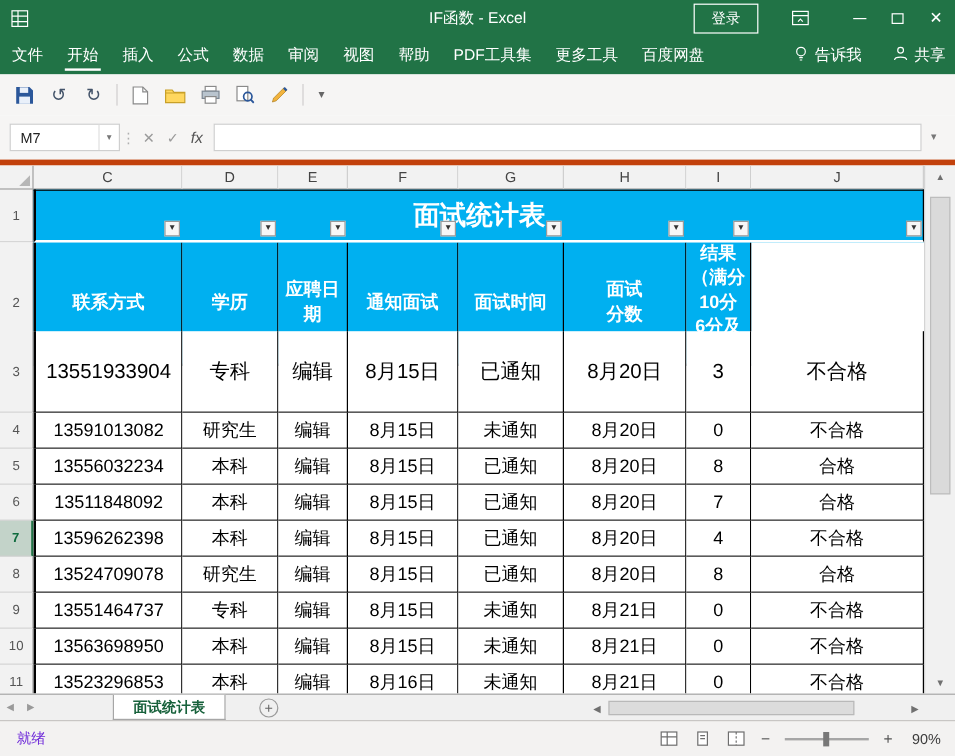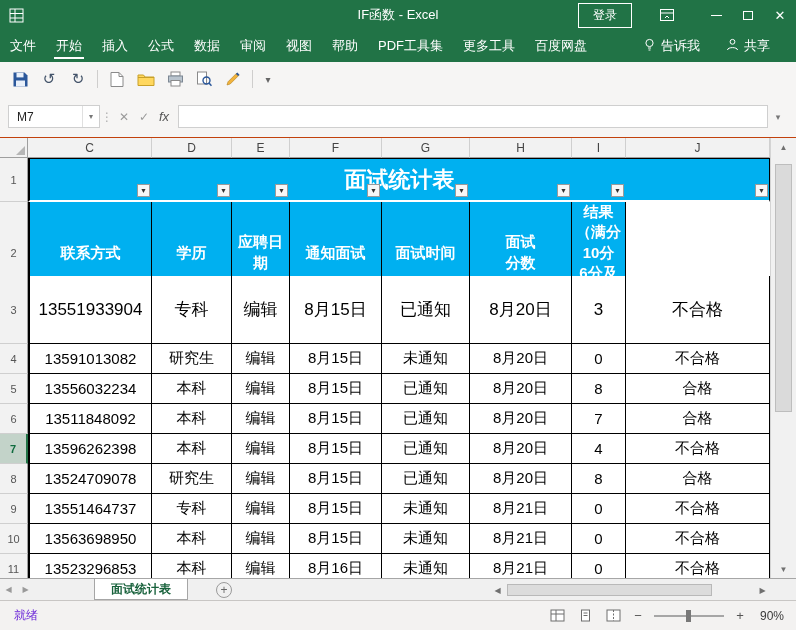--- a/index.html
+++ b/index.html
@@ -14,31 +14,31 @@
   .login-btn { border:1px solid #fff; color:#fff; font-size:12px; padding:3px 14px; margin-right:20px; cursor:default; }
   .ribbonopt { width:30px; height:100%; display:flex; align-items:center; justify-content:center; margin-right:18px; }
   .wbtn { width:32px; height:100%; display:flex; align-items:center; justify-content:center; font-size:13px; color:#fff; }
   .minline { width:11px; height:1px; background:#fff; }
   .maxbox { width:10px; height:9px; border:1px solid #fff; }
 
   
   .ribbontabs { height:32px; background:#217346; display:flex; align-items:stretch; color:#fff; }
   .rtab { padding:0 10px; display:flex; align-items:center; font-size:13px; position:relative; white-space:nowrap; }
   .rtab.active::after { content:""; position:absolute; left:8px; right:8px; bottom:3px; height:2px; background:#fff; }
-  .rt-right { margin-left:auto; display:flex; align-items:center; padding-right:26px; gap:26px; }
+  .rt-right { margin-left:auto; display:flex; align-items:center; padding-right:8px; gap:26px; }
   .rt-item { display:flex; align-items:center; gap:5px; font-size:13px; }
 
   
   .toolbar { height:34px; background:#F6F5F4; display:flex; align-items:center; padding-left:10px; gap:9px; }
   .ticon { width:20px; height:20px; display:flex; align-items:center; justify-content:center; font-size:15px; color:#44546A; }
   .tsep { width:1px; height:18px; background:#CFCECD; }
   .ticon.small { font-size:10px; color:#666; width:12px; }
 
   
-  .formularow { height:42px; background:#F6F5F4; display:flex; align-items:center; padding:0 8px; border-bottom:1px solid #c2410c; }
+  .formularow { height:42px; background:#F6F5F4; display:flex; align-items:center; padding:0 8px; border-bottom:5px solid #c2410c; }
   .namebox { width:92px; height:23px; background:#fff; border:1px solid #CFCFCF; display:flex; align-items:center; }
   .namebox .nval { flex:1; padding-left:8px; font-size:12px; color:#222; }
   .namebox .ndrop { width:17px; height:100%; border-left:1px solid #E0E0E0; display:flex; align-items:center; justify-content:center; font-size:8px; color:#777; }
   .dragdots { width:14px; text-align:center; color:#AFAFAF; font-size:12px; }
   .fbtn { width:20px; height:22px; display:flex; align-items:center; justify-content:center; color:#9a9a9a; font-size:12px; }
   .fxbtn { color:#555; font-style:italic; font-family:Liberation Sans, sans-serif; font-size:13px; }
   .finput { flex:1; height:23px; background:#fff; border:1px solid #CFCFCF; margin-left:4px; }
   .fexpand { width:20px; text-align:center; color:#777; font-size:9px; }
 
   

